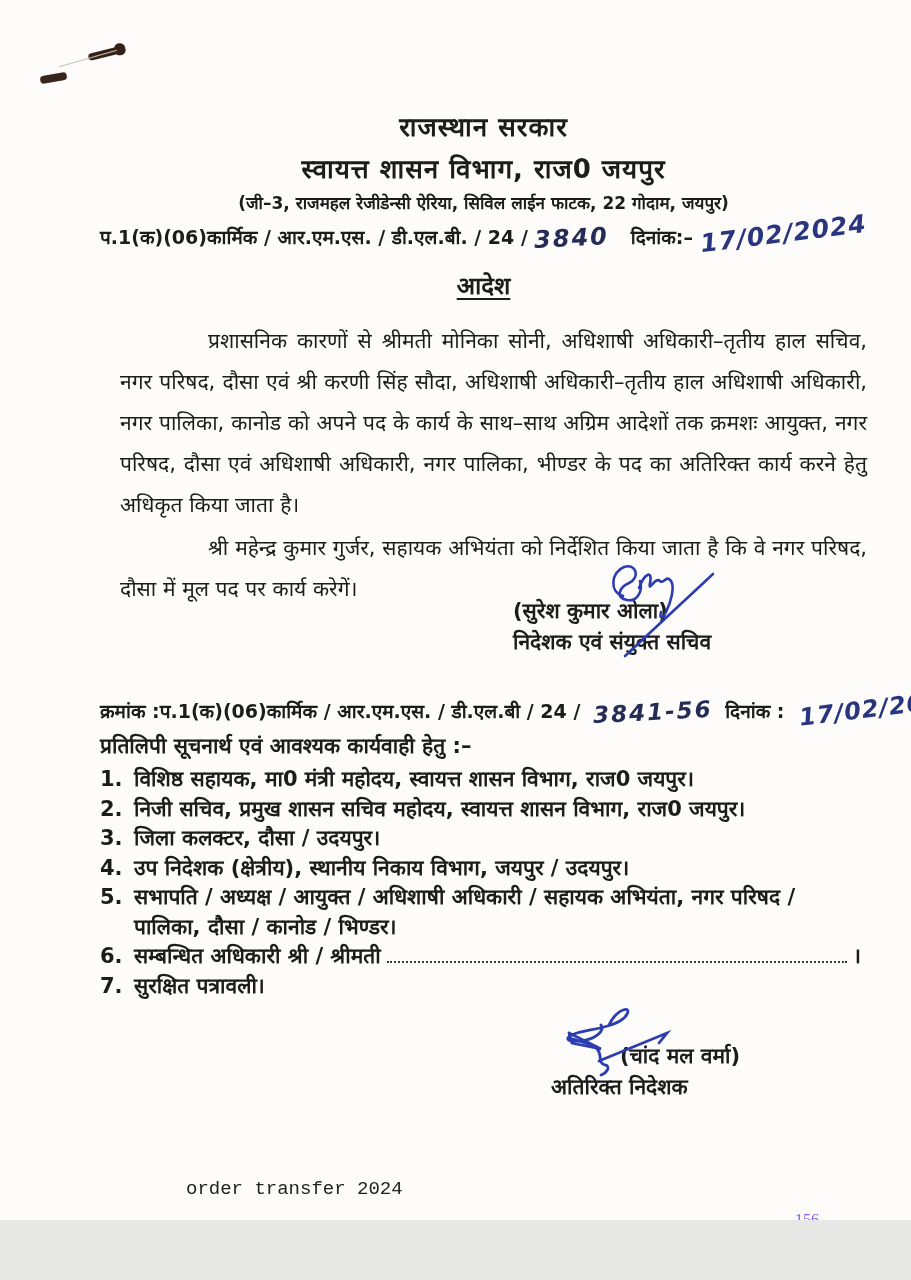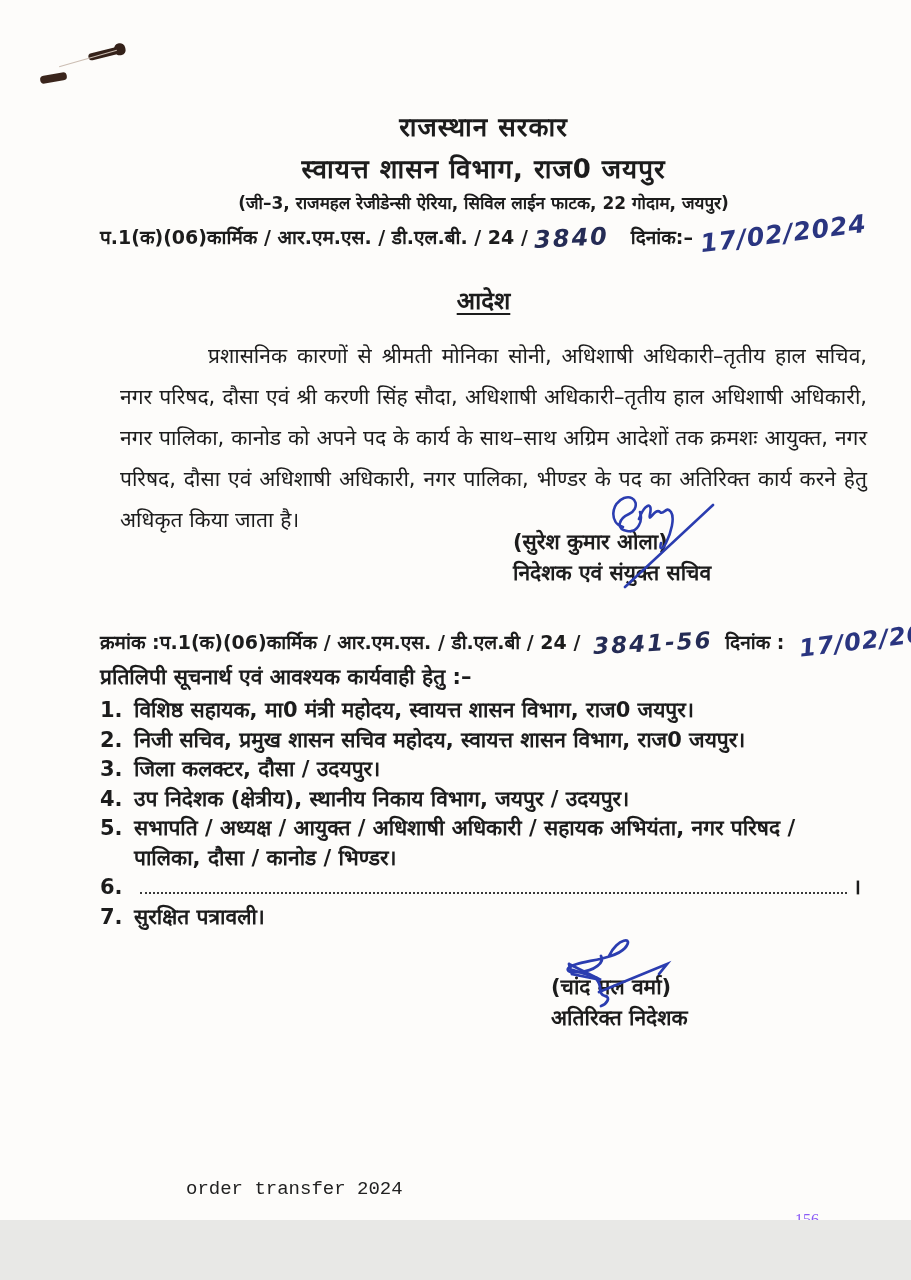--- a/index.html
+++ b/index.html
@@ -60,21 +60,21 @@
   }
   .ref-date { font-size: 19px; font-weight: bold; white-space: nowrap; }
   .hand-date {
     font-size: 25px; font-weight: bold; letter-spacing: 1px;
     transform: rotate(-7deg) translateY(-2px);
     color: #2a3580;
   }
 
   .order-heading {
     font-size: 24px; font-weight: bold; text-decoration: underline;
-    text-underline-offset: 4px; margin-top: 33px;
+    text-underline-offset: 4px; margin-top: 18px;
   }
 
   .body-para {
     font-size: 21px; font-weight: 400; line-height: 41px;
     text-align: justify; margin-top: 20px; margin-left: 20px;
   }
   .indent { text-indent: 88px; }
   .para2 { margin-top: 2px; }
 
   .sig-block { position: relative; width: 300px; margin-left: auto; }
@@ -93,21 +93,21 @@
   .copy-item .no { width: 34px; flex: 0 0 34px; }
   .copy-item .txt { flex: 1; padding-right: 6px; }
   .item6-row { display: flex; align-items: baseline; width: 100%; }
   .dotted-fill {
     flex: 1; border-bottom: 2px dotted #3a3a3a;
     margin: 0 6px; height: 20px;
   }
 
   .sig2 { margin-top: 16px; margin-right: 58px; height: 110px; }
   .sig2 .sig-svg { position: absolute; left: 30px; top: -38px; }
-  .sig2 .sig-name { text-align: left; padding-left: 42px; margin-top: 40px; }
+  .sig2 .sig-name { text-align: center; padding-left: 42px; margin-top: 40px; }
   .sig2 .sig-desig { text-align: left; padding-left: 42px; }
 
   .footer-label {
     position: absolute; left: 186px; top: 1178px;
     font-family: Liberation Mono, monospace; font-size: 19px; color: #222;
   }
   .page-number {
     position: absolute; right: 92px; top: 1211px;
     font-family: "Liberation Serif", serif; font-size: 16px; color: #8b5cf6;
   }
@@ -134,20 +134,21 @@
       </div>
       <div class="ref-date">
         <span>दिनांक:–</span>
         <span class="hand hand-date">17/02/2024</span>
       </div>
     </div>
 
     <div class="center order-heading">आदेश</div>
 
     <p class="body-para indent">प्रशासनिक कारणों से श्रीमती मोनिका सोनी, अधिशाषी अधिकारी–तृतीय हाल सचिव, नगर परिषद, दौसा एवं श्री करणी सिंह सौदा, अधिशाषी अधिकारी–तृतीय हाल अधिशाषी अधिकारी, नगर पालिका, कानोड को अपने पद के कार्य के साथ–साथ अग्रिम आदेशों तक क्रमशः आयुक्त, नगर परिषद, दौसा एवं अधिशाषी अधिकारी, नगर पालिका, भीण्डर के पद का अतिरिक्त कार्य करने हेतु अधिकृत किया जाता है।</p>
+    <p class="body-para indent para2">श्री महेन्द्र कुमार गुर्जर, सहायक अभियंता को निर्देशित किया जाता है कि वे नगर परिषद, दौसा में मूल पद पर कार्य करेगें।</p>
 
     <div class="sig-block sig1">
       <svg class="sig-svg" width="130" height="110" viewBox="0 0 130 110">
         <g fill="none" stroke="#2b3db0" stroke-width="2.6" stroke-linecap="round">
           <path d="M22,40 C8,36 10,16 23,11 C36,7 39,22 28,27 C17,32 15,42 26,44 C37,46 42,34 39,25"></path>
           <path d="M38,32 C43,18 52,13 49,27 C47,38 54,20 59,25 C63,29 65,18 70,25 C74,31 70,46 65,56 C62,62 58,64 60,56"></path>
           <path d="M112,18 L24,100"></path>
         </g>
       </svg>
       <div class="sig-name">(सुरेश कुमार ओला)</div>
@@ -181,20 +182,21 @@
         <span class="txt">उप निदेशक (क्षेत्रीय), स्थानीय निकाय विभाग, जयपुर / उदयपुर।</span>
       </div>
       <div class="copy-item">
         <span class="no">5.</span>
         <span class="txt">सभापति / अध्यक्ष / आयुक्त / अधिशाषी अधिकारी / सहायक अभियंता, नगर परिषद / पालिका, दौसा / कानोड / भिण्डर।</span>
       </div>
       <div class="copy-item">
         <span class="no">6.</span>
         <span class="txt">
           <span class="item6-row">
+            <span>सम्बन्धित अधिकारी श्री / श्रीमती</span>
             <span class="dotted-fill"></span>
             <span>।</span>
           </span>
         </span>
       </div>
       <div class="copy-item">
         <span class="no">7.</span>
         <span class="txt">सुरक्षित पत्रावली।</span>
       </div>
     </div>

